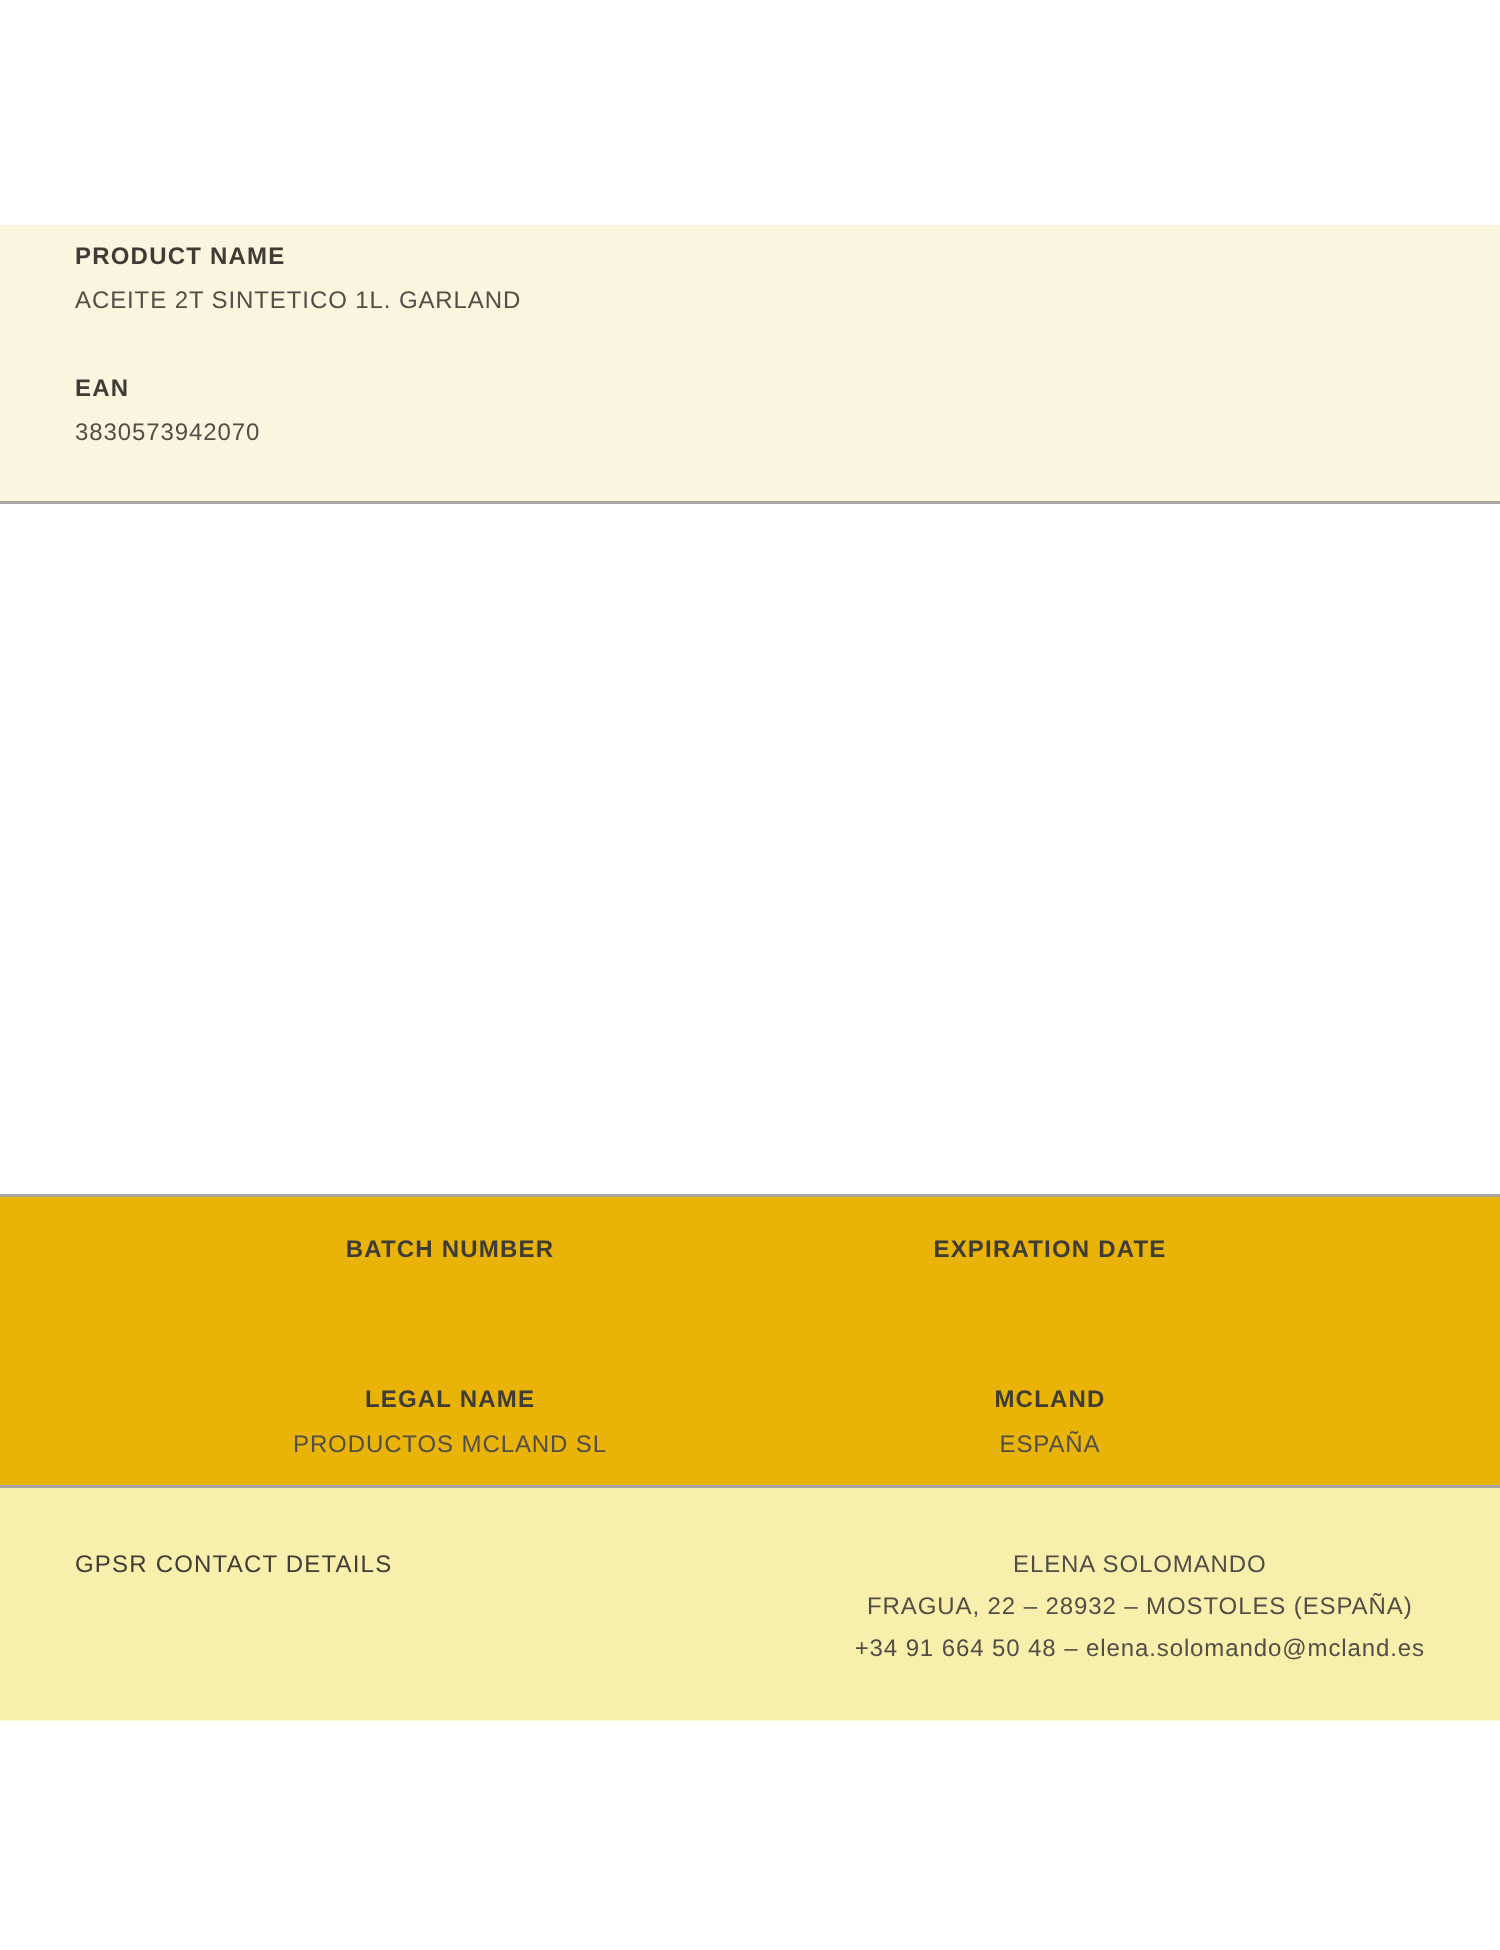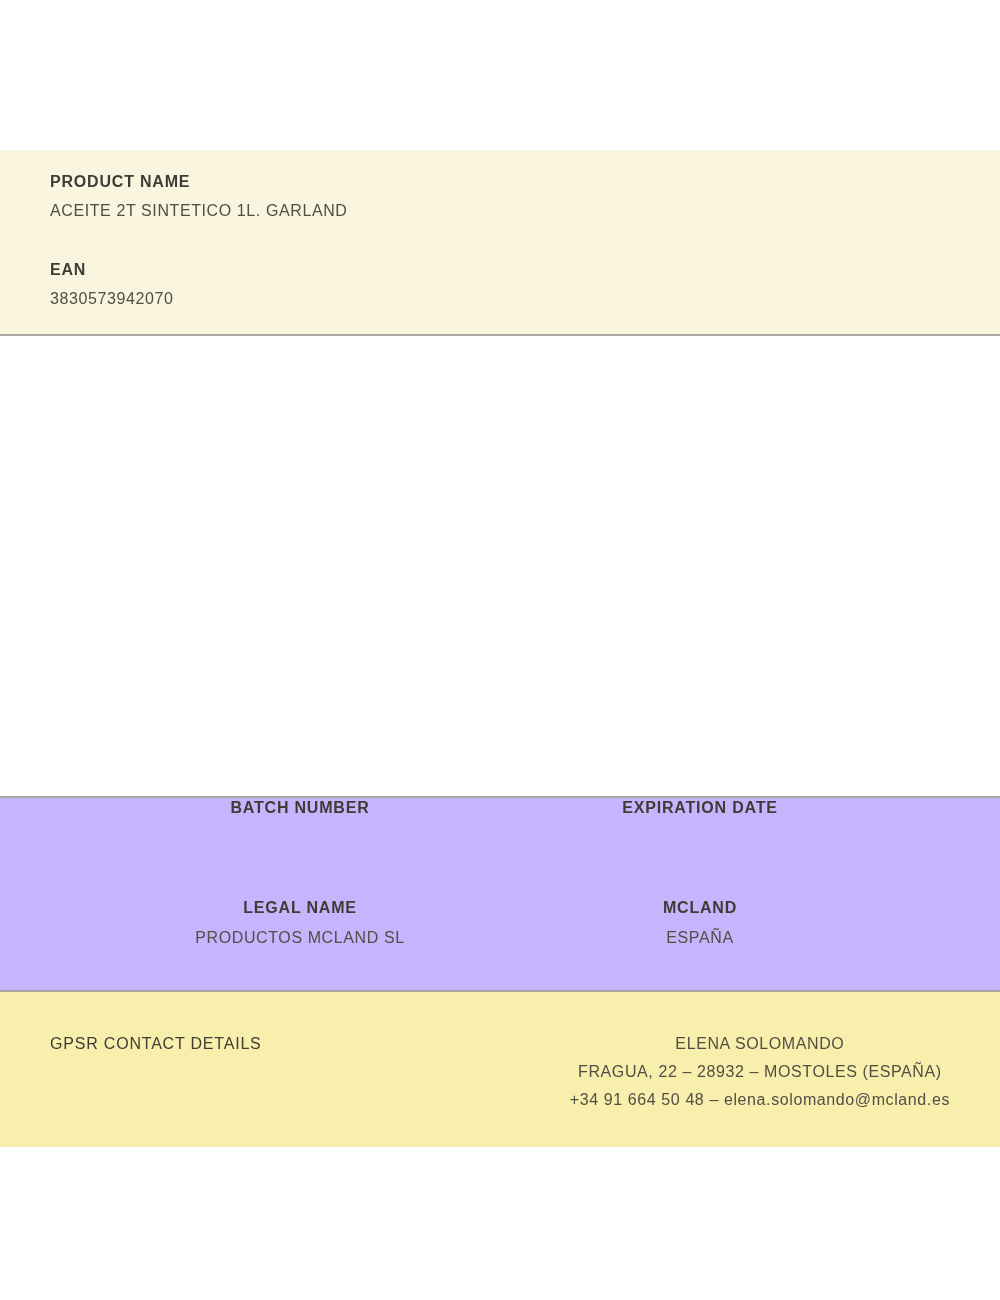--- a/index.html
+++ b/index.html
@@ -13,21 +13,21 @@
   .spacer-top { height: 150px; background: #ffffff; }
   .spacer-mid { height: 460px; background: #ffffff; }
 
   .band { width: 100%; }
 
   
   .section-product {
     height: 186px;
     background: #FAF5DE;
     border-bottom: 2px solid #A7A79F;
-    padding: 22px 50px 0 50px;
+    padding: 12px 50px 0 50px;
   }
   .field-label {
     font-size: 16px;
     font-weight: bold;
     color: #3E3C35;
     letter-spacing: 0.8px;
     line-height: 19px;
   }
   .field-value {
     font-size: 16px;
@@ -35,23 +35,24 @@
     color: #514E46;
     letter-spacing: 0.6px;
     line-height: 19px;
     margin-top: 10px;
   }
   .field-group + .field-group { margin-top: 40px; }
 
   
   .section-details {
     height: 196px;
-    background: #c4b5fd;
+    background: #eab308;
     border-top: 2px solid #A7A79F;
     border-bottom: 2px solid #A7A79F;
+    padding-top: 26px;
   }
   .details-grid {
     max-width: 800px;
     margin: 0 auto;
   }
   .details-row {
     display: grid;
     grid-template-columns: 1fr 1fr;
     text-align: center;
   }

